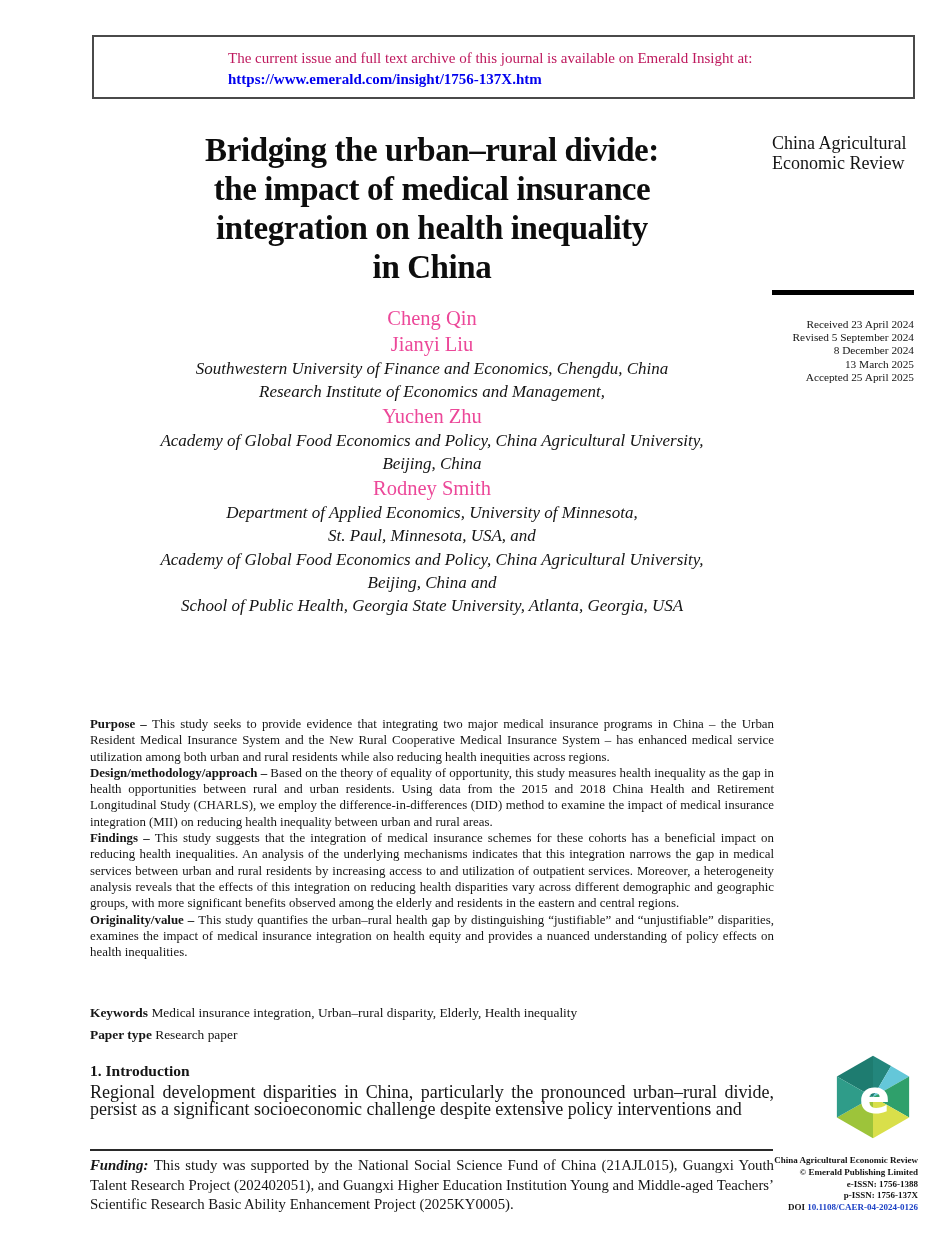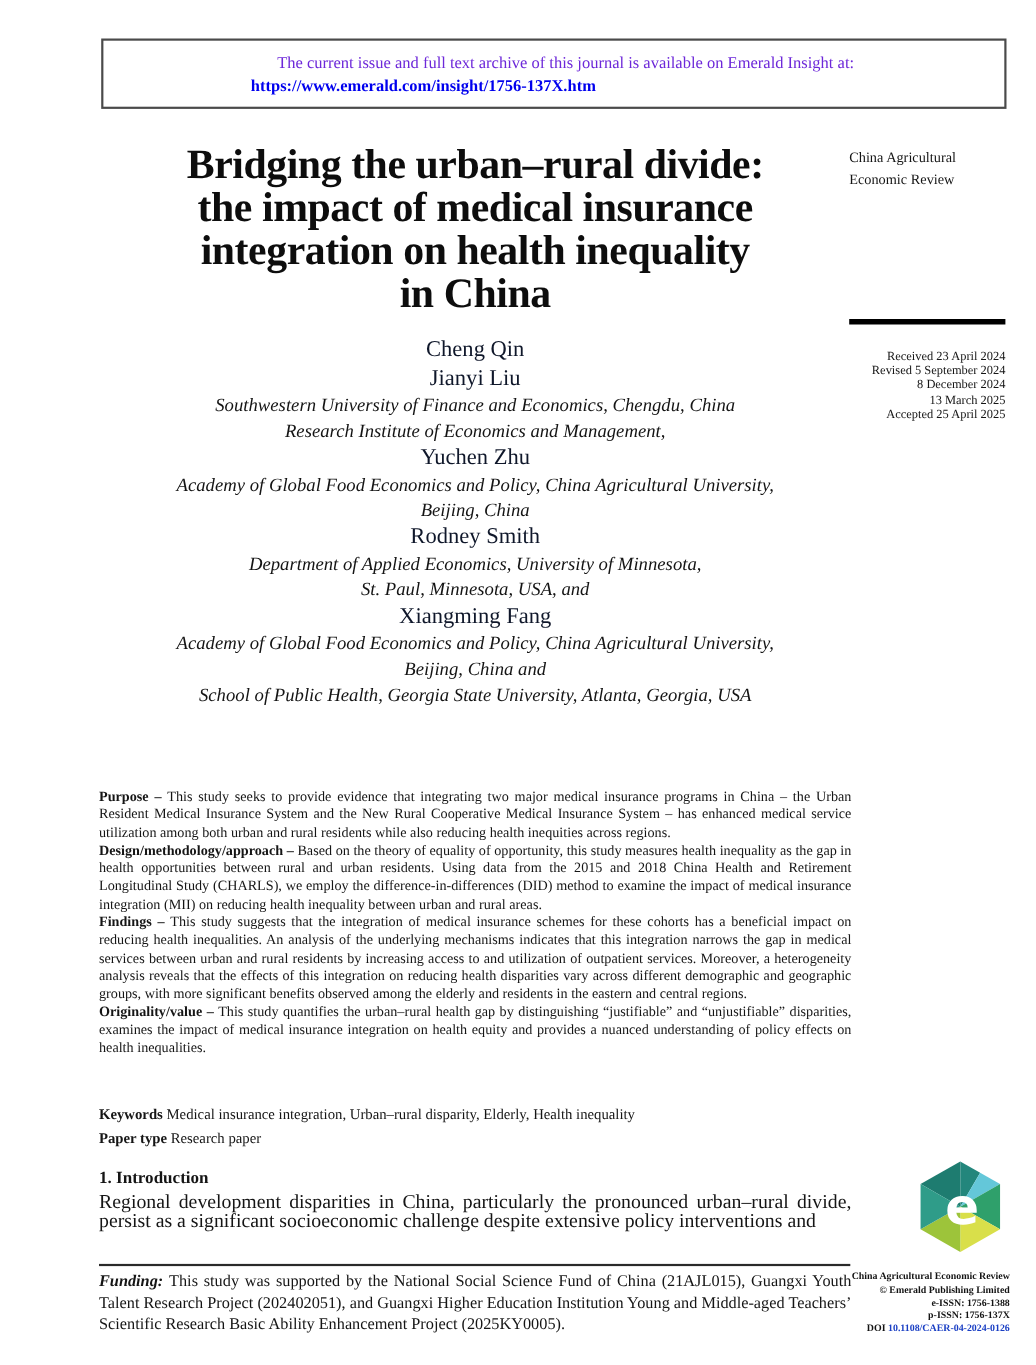--- a/index.html
+++ b/index.html
@@ -9,43 +9,43 @@
     background:#ffffff; color:#151515;
     font-family:"Liberation Serif", serif;
     overflow:hidden;
   }
   
   .header-box {
     position:absolute; left:92px; top:35px; width:823px; height:64px;
     border:2px solid #4a4a4a; background:#fff;
   }
   .hb-inner { padding:11px 0 0 134px; }
-  .hb-line { font-size:15px; line-height:21px; color:#6d28d9;margin-left:24px; }
+  .hb-line { font-size:15px; line-height:21px; color:#be185d; }
   .hb-link { font-size:15px; line-height:21px; font-weight:700; color:#0000ee; text-decoration:none; display:inline-block; }
   
   .article-title {
     position:absolute; left:90px; top:131px; width:684px;
-    text-align:center; font-weight:700; font-size:38px; line-height:39px;
+    text-align:center; font-weight:700; font-size:33px; line-height:39px;
     letter-spacing:-0.4px; color:#0d0d0d;
   }
   .t-line { white-space:nowrap; }
   
   .journal-name {
     position:absolute; left:772px; top:133px; width:150px;
-    font-size:13px; line-height:20px; color:#141414;
+    font-size:18px; line-height:20px; color:#141414;
   }
   .journal-name div { white-space:nowrap; }
   .thick-rule { position:absolute; left:772px; top:290px; width:142px; height:5px; background:#000; }
   .dates {
     position:absolute; left:742px; top:318px; width:172px;
     text-align:right; font-size:11.3px; line-height:13.2px; color:#141414;
   }
   
   .authors { position:absolute; left:90px; top:306px; width:684px; text-align:center; }
-  .a-name  { font-size:20.5px; line-height:25.5px; color:#0f172a;font-family:Liberation Serif, serif; }
+  .a-name  { font-size:20.5px; line-height:25.5px; color:#ec4899;font-family:Liberation Serif, serif; }
   .a-affil { font-size:17px;  line-height:23.3px; font-style:italic; color:#141414; }
   
   .abs-heading { position:absolute; left:90px; top:692px; width:684px; font-size:15.5px; font-weight:700; }
   .abs-body { position:absolute; left:90px; top:716px; width:684px; font-size:12.9px; line-height:16.3px; text-align:justify; }
   .abs-p { margin:0; }
   .b { font-weight:700; }
   .i { font-style:italic;font-weight:bold; }
   .kw-line, .pt-line { position:absolute; left:90px; width:684px; font-size:13.4px; line-height:17px; }
   .kw-line { top:1004px; }
   .pt-line { top:1026px; }
@@ -102,21 +102,20 @@
     <div class="a-name">Cheng Qin</div>
     <div class="a-name">Jianyi Liu</div>
     <div class="a-affil">Southwestern University of Finance and Economics, Chengdu, China</div>
     <div class="a-affil">Research Institute of Economics and Management,</div>
     <div class="a-name">Yuchen Zhu</div>
     <div class="a-affil">Academy of Global Food Economics and Policy, China Agricultural University,</div>
     <div class="a-affil">Beijing, China</div>
     <div class="a-name">Rodney Smith</div>
     <div class="a-affil">Department of Applied Economics, University of Minnesota,</div>
     <div class="a-affil">St. Paul, Minnesota, USA, and</div>
-    <div class="a-name">Xiangming Fang</div>
     <div class="a-affil">Academy of Global Food Economics and Policy, China Agricultural University,</div>
     <div class="a-affil">Beijing, China and</div>
     <div class="a-affil">School of Public Health, Georgia State University, Atlanta, Georgia, USA</div>
   </div>
 
 
   <div class="abs-body">
     <p class="abs-p"><span class="b">Purpose – </span><span>This study seeks to provide evidence that integrating two major medical insurance programs in China – the Urban Resident Medical Insurance System and the New Rural Cooperative Medical Insurance System – has enhanced medical service utilization among both urban and rural residents while also reducing health inequities across regions.</span></p>
     <p class="abs-p"><span class="b">Design/methodology/approach – </span><span>Based on the theory of equality of opportunity, this study measures health inequality as the gap in health opportunities between rural and urban residents. Using data from the 2015 and 2018 China Health and Retirement Longitudinal Study (CHARLS), we employ the difference-in-differences (DID) method to examine the impact of medical insurance integration (MII) on reducing health inequality between urban and rural areas.</span></p>
     <p class="abs-p"><span class="b">Findings – </span><span>This study suggests that the integration of medical insurance schemes for these cohorts has a beneficial impact on reducing health inequalities. An analysis of the underlying mechanisms indicates that this integration narrows the gap in medical services between urban and rural residents by increasing access to and utilization of outpatient services. Moreover, a heterogeneity analysis reveals that the effects of this integration on reducing health disparities vary across different demographic and geographic groups, with more significant benefits observed among the elderly and residents in the eastern and central regions.</span></p>

